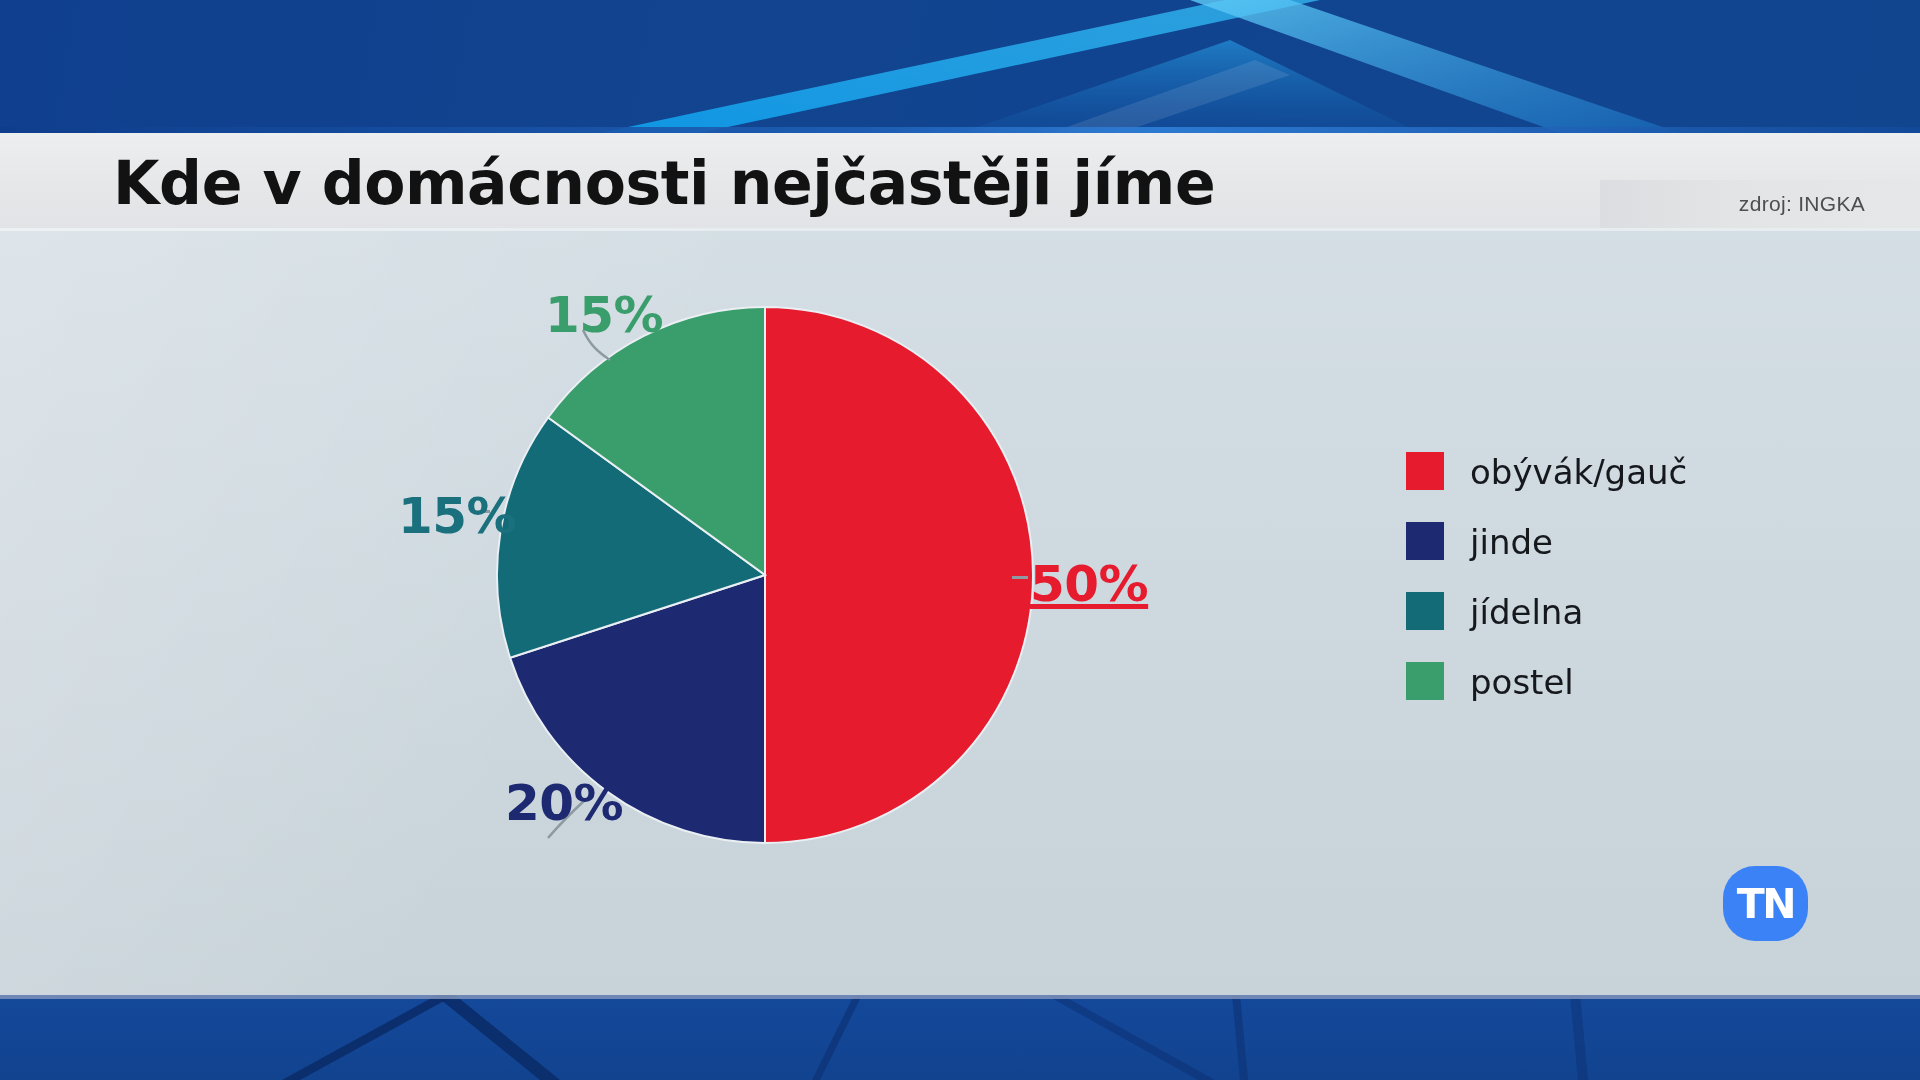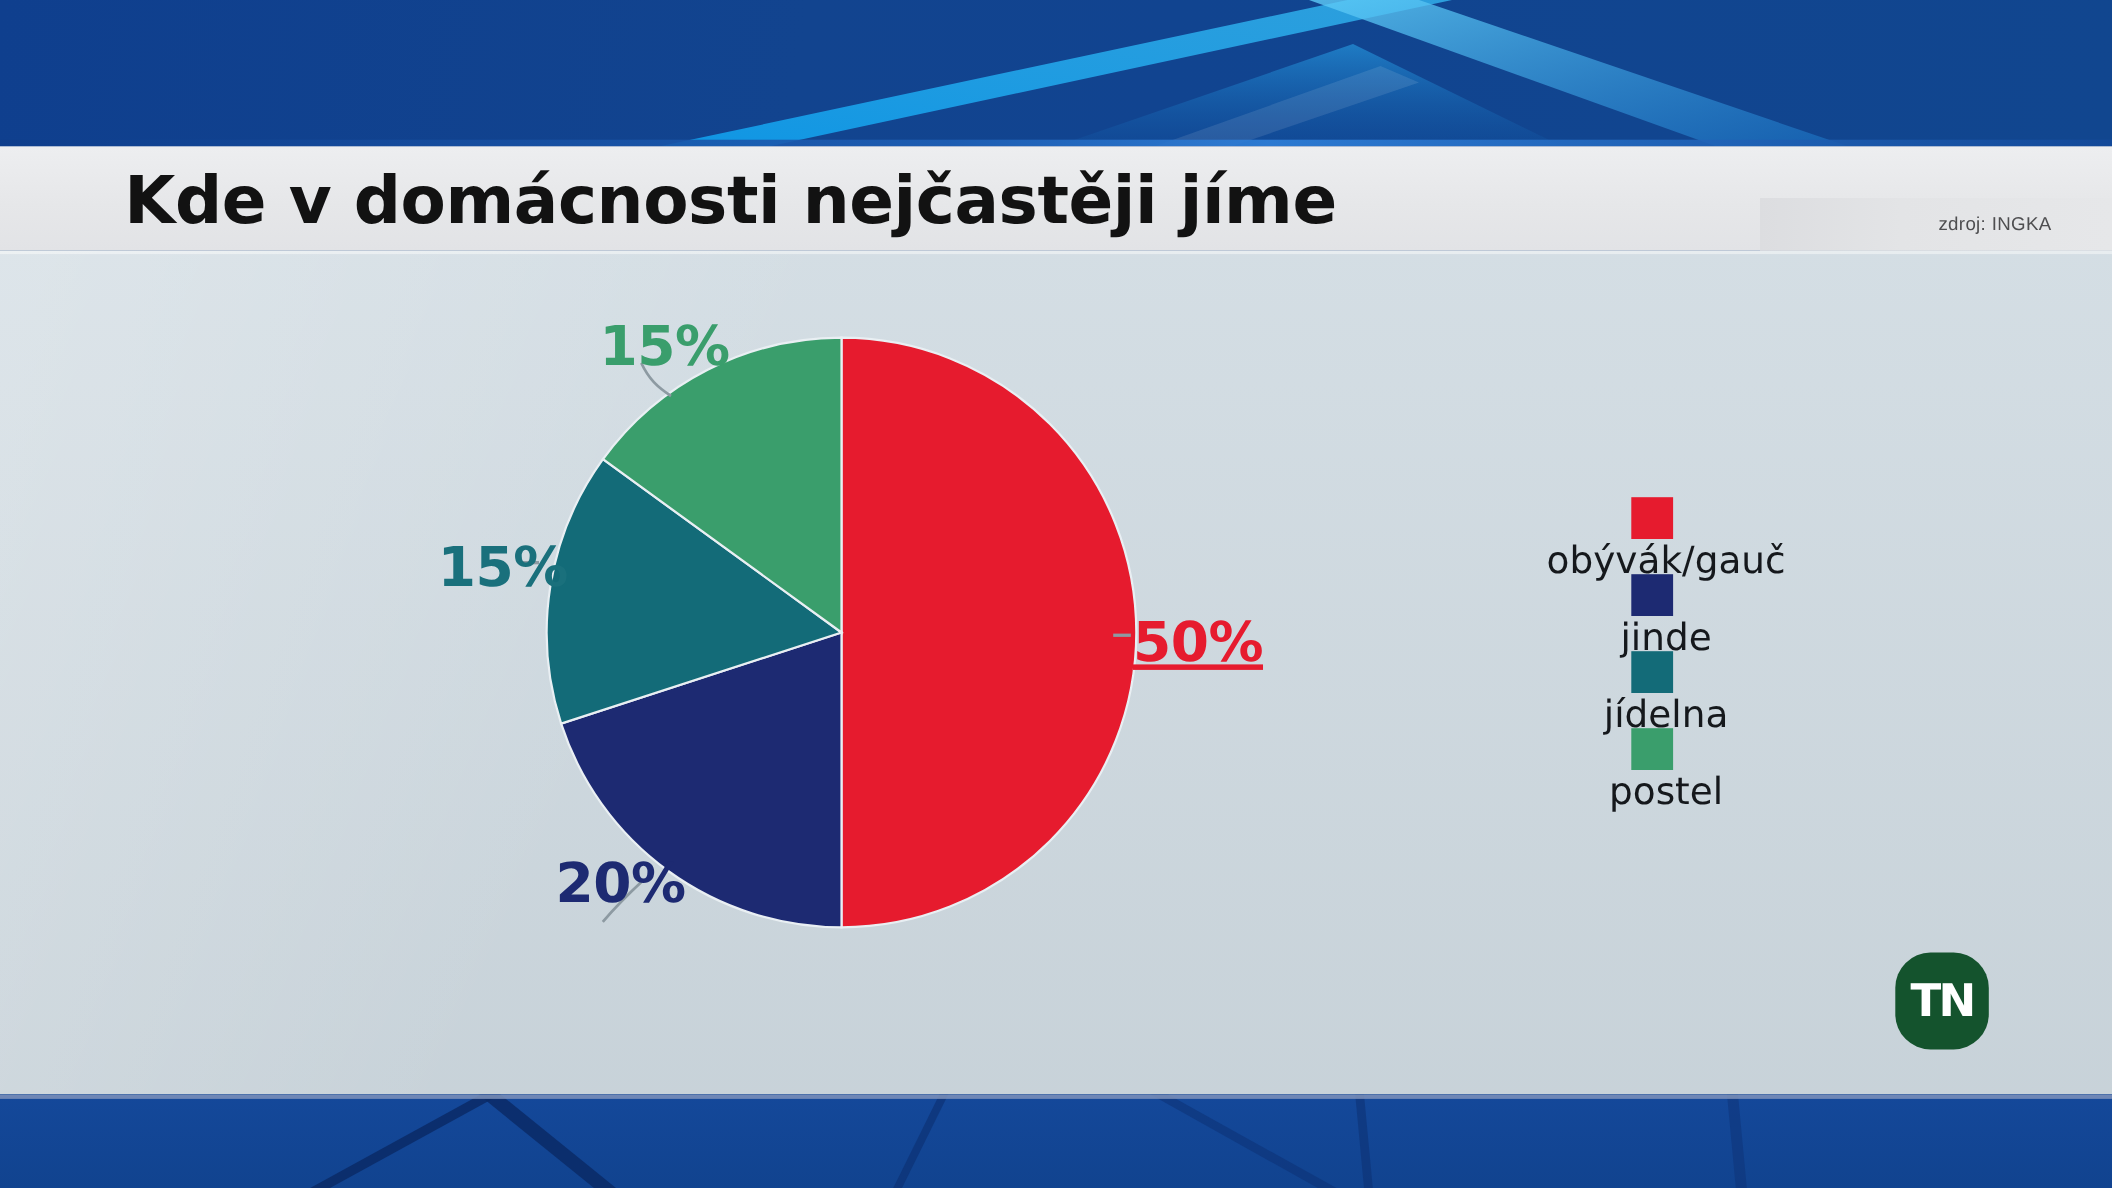--- a/index.html
+++ b/index.html
@@ -37,21 +37,21 @@
     font-size:60px; font-weight:bold; color:#121212;
     letter-spacing:-0.4px; white-space:nowrap;
     font-family:"DejaVu Sans", sans-serif;
   }
   .source-box {
     position:absolute; right:0px; top:180px; width:320px; height:48px;
     background:linear-gradient(90deg,#dcdde0 0%,#e3e4e6 40%,#e6e7e9 100%);
     display:flex; align-items:center; justify-content:flex-end;
     padding-right:55px;
   }
-  .source-text { font-size:17px; color:#4e4e50; letter-spacing:.3px; }
+  .source-text { font-size:21px; color:#4e4e50; letter-spacing:.3px; }
 
   
   .panel {
     position:absolute; left:0; top:228px; width:1920px; height:767px;
     background:#cfdae1;
     overflow:hidden;
   }
   .panel-sheen {
     position:absolute; left:0; top:0; width:1920px; height:767px;
     background:
@@ -79,33 +79,33 @@
   .vlabel-15t{ left:398px; top:487px; color:#1a707c; }
   .vlabel-15g{ left:545px; top:286px; color:#3a9e6c; }
 
   
   .tick { position:absolute; background:#8d9aa2; }
   .tick-50 { left:1012px; top:576px; width:16px; height:3px; }
   .tick-15t{ left:474px; top:510px; width:16px; height:3px; }
 
   
   .legend { position:absolute; left:1406px; top:452px; }
-  .legend-row { display:flex; align-items:center; height:70px;flex-direction:column; }
+  .legend-row { display:flex; align-items:flex-start; height:70px; }
   .legend-swatch {
     width:38px; height:38px; margin-right:26px; flex:0 0 38px;
   }
   .legend-label {
     font-size:34px; color:#15181c; letter-spacing:0px;
     font-family:"DejaVu Sans", sans-serif; white-space:nowrap;
   }
 
   
   .tn-logo {
-    position:absolute; left:1723px; top:866px; width:85px; height:88px;
-    background:#14532d; display:flex; align-items:center; justify-content:center;border-radius:32px;
+    position:absolute; left:1723px; top:866px; width:85px; height:75px;
+    background:#3b82f6; display:flex; align-items:center; justify-content:center;border-radius:32px;
   }
   .tn-text {
     color:#ffffff; font-size:41px; font-weight:bold; letter-spacing:-2.5px;
     font-family:"DejaVu Sans", sans-serif;
   }
 
   
   .bottom {
     position:absolute; left:0; top:995px; width:1920px; height:85px;
     background:linear-gradient(180deg,#14489a 0%,#11438f 100%);

